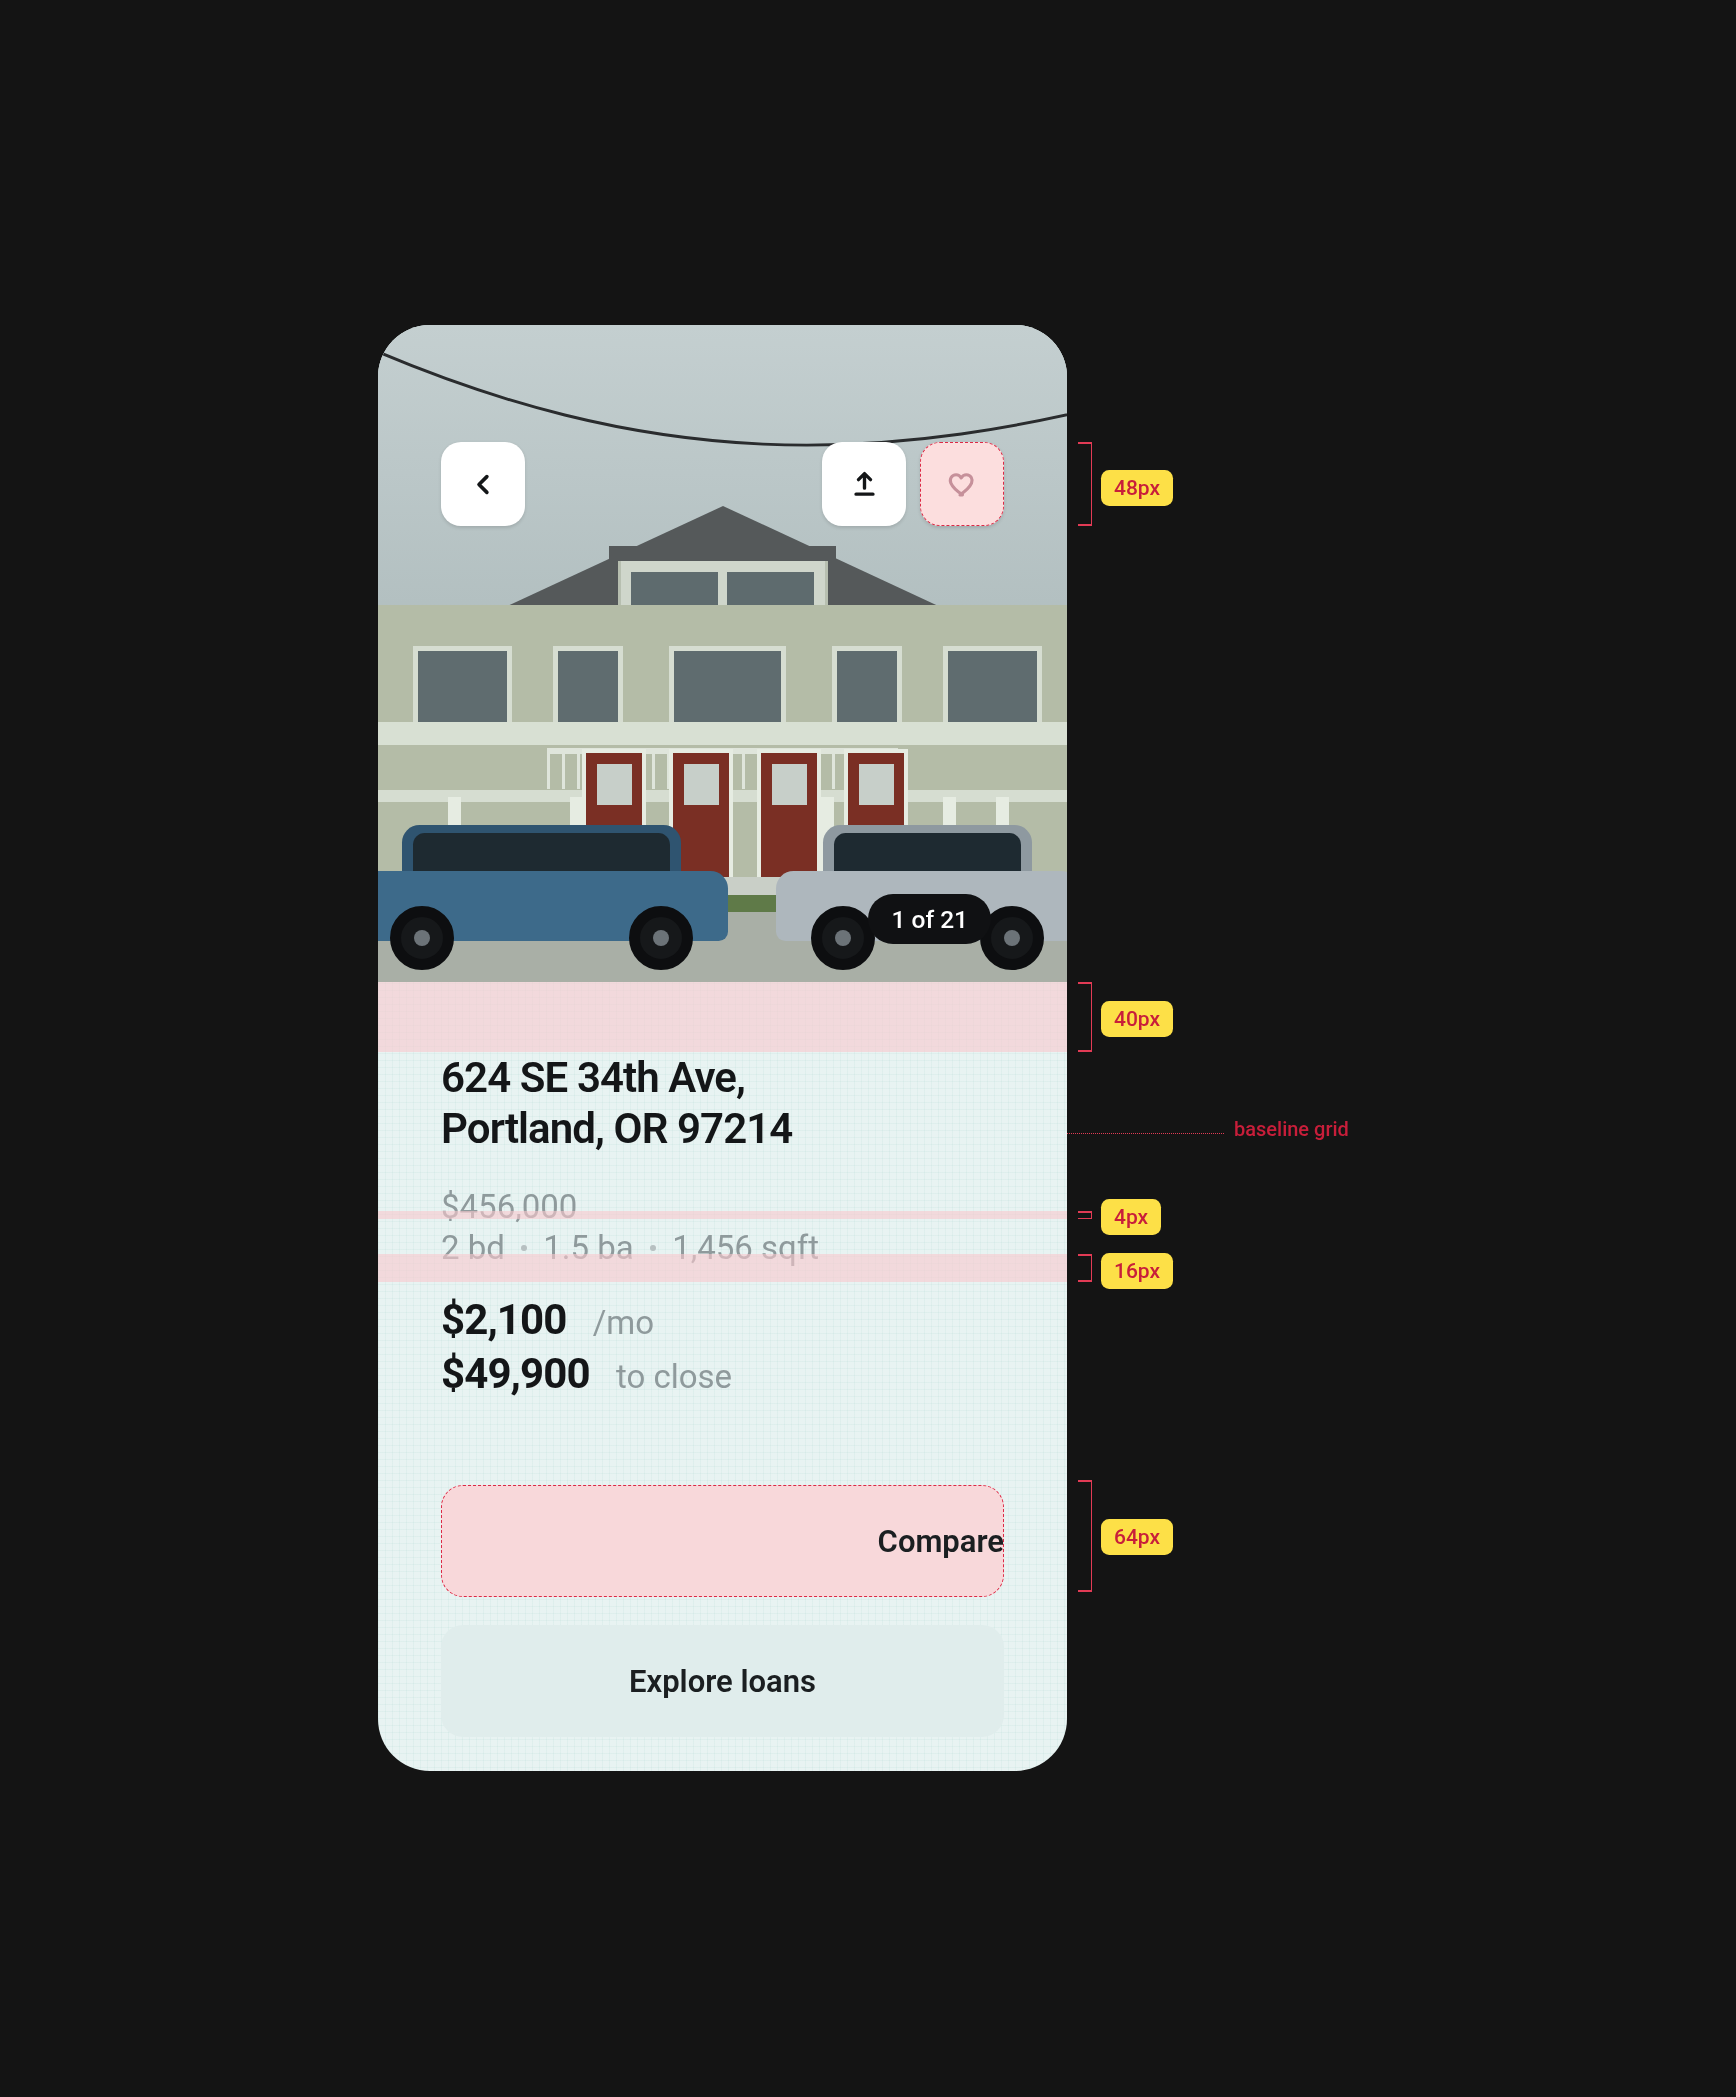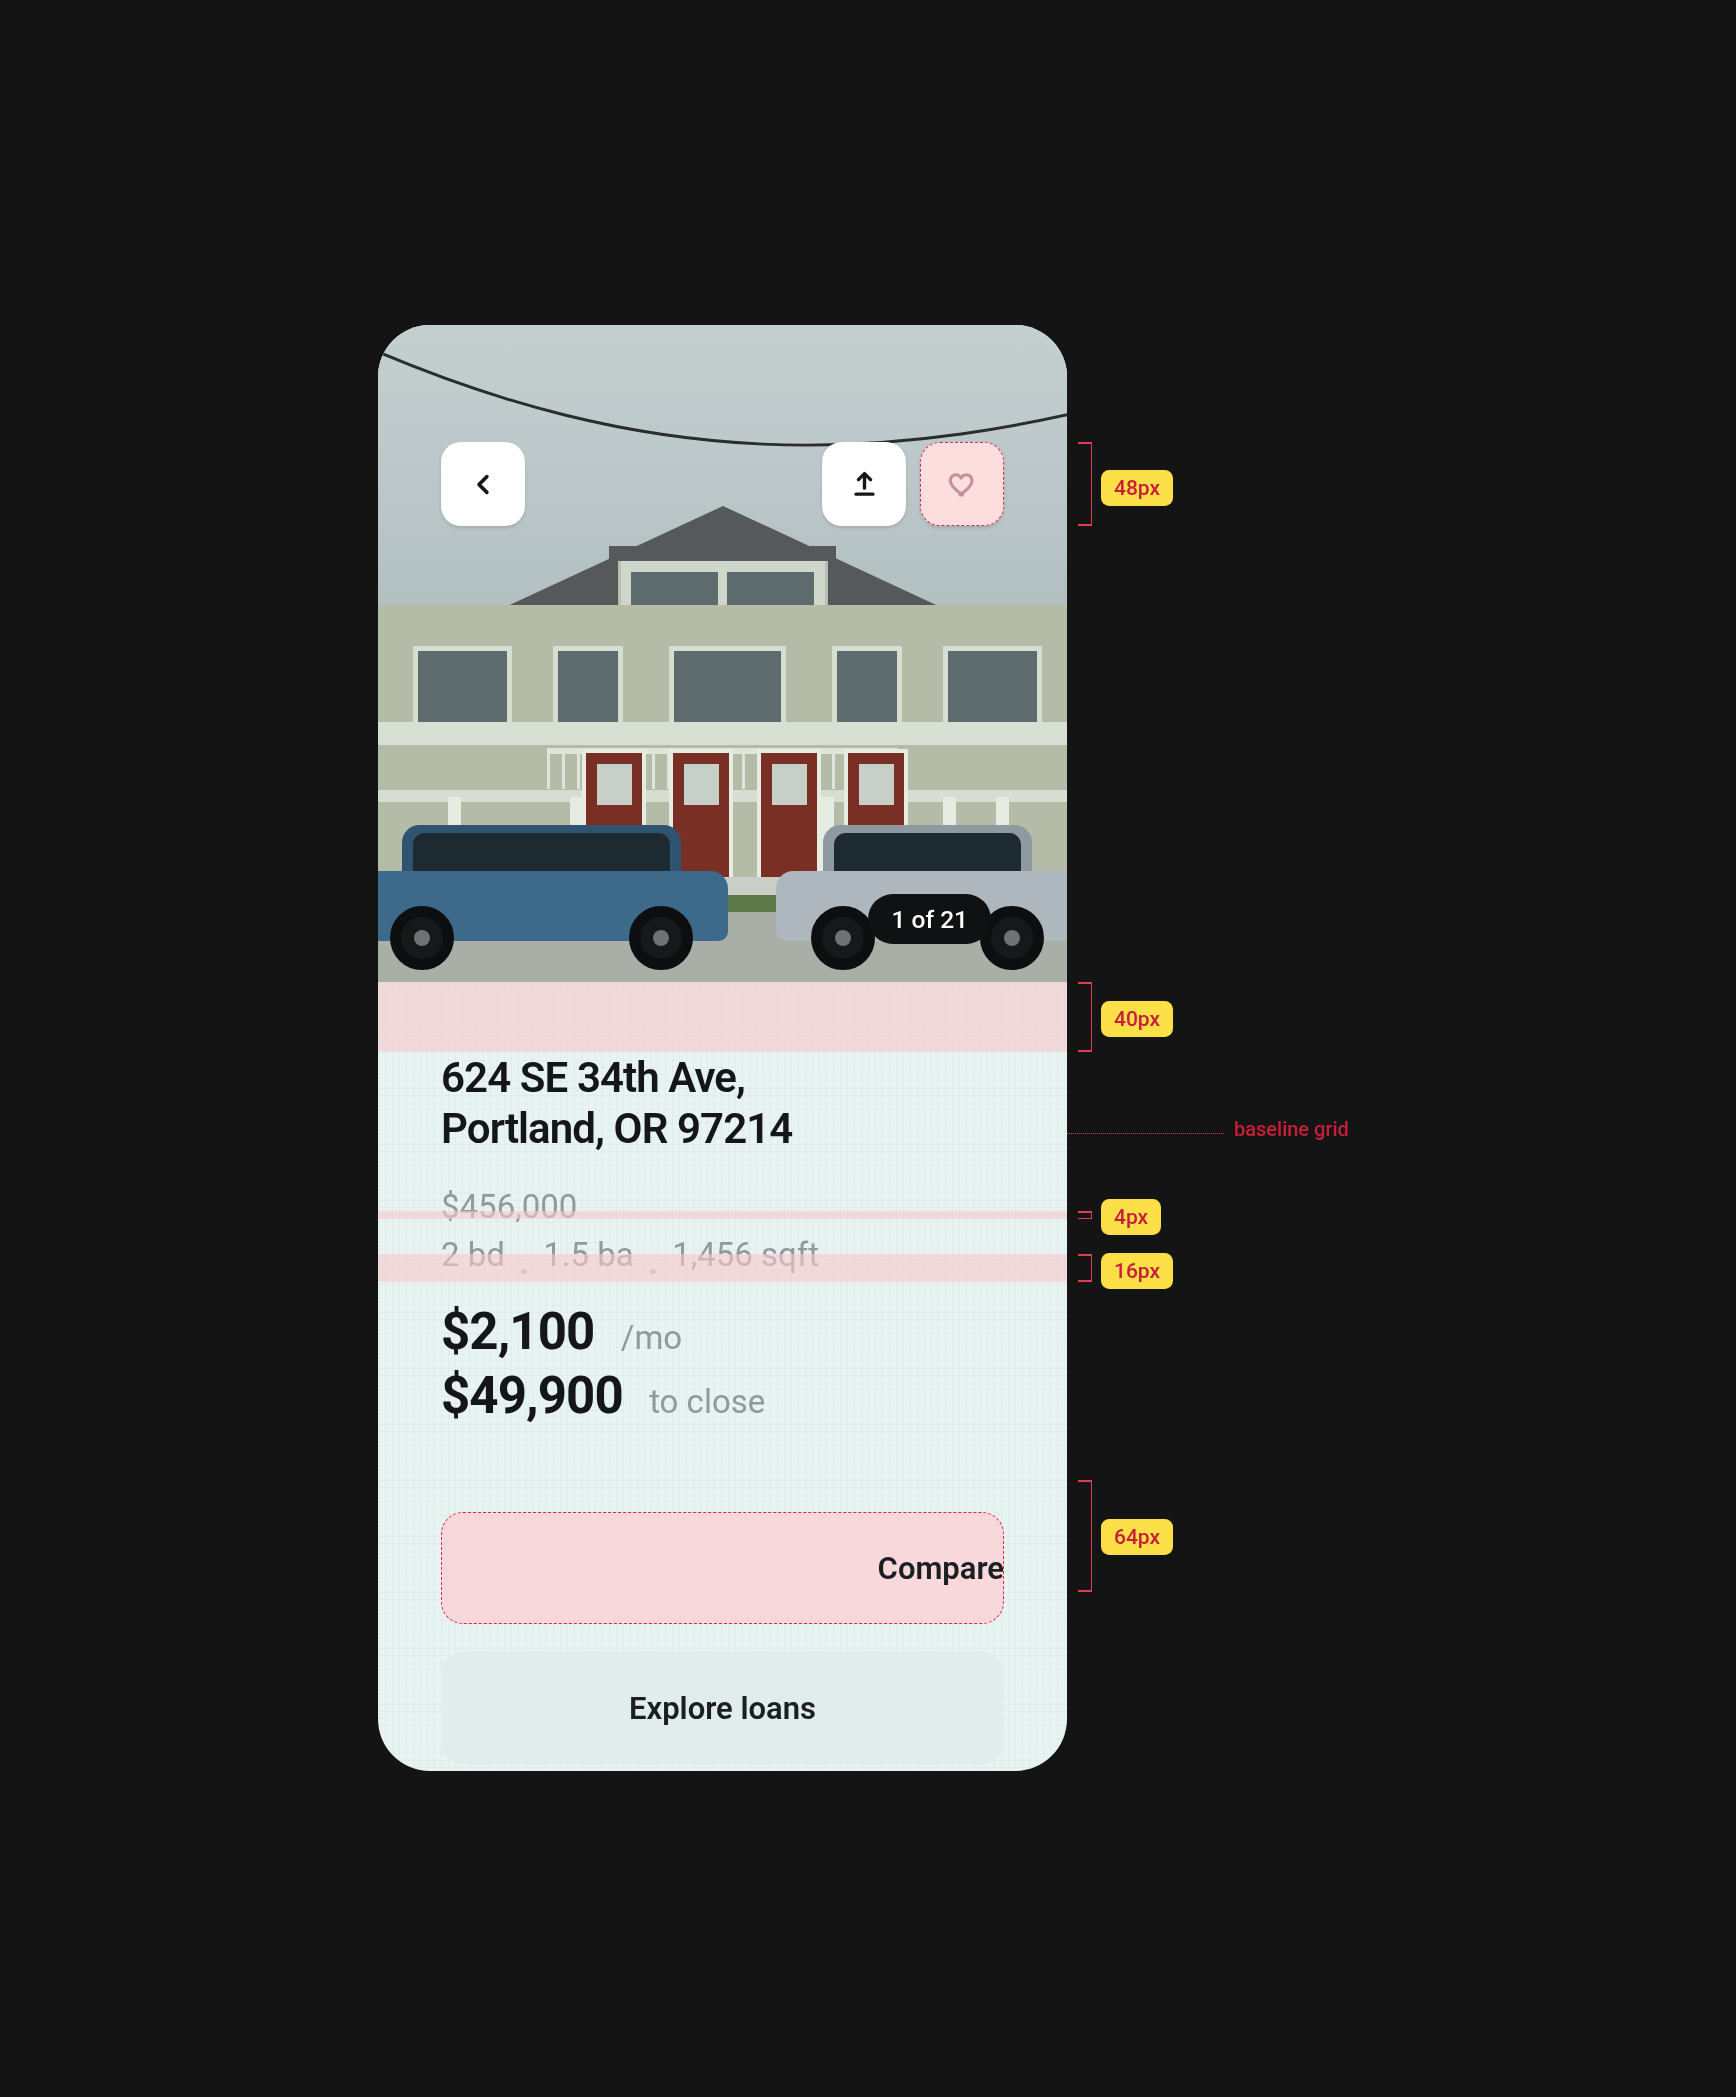--- a/index.html
+++ b/index.html
@@ -133,27 +133,27 @@
   .details{
     width:100%; padding:70px 63px 35px;
   }
   .addr{
     font-size:42px; line-height:1.22; font-weight:650; letter-spacing:-0.9px; color:#141618;
   }
   .price{
     margin-top:33px; font-size:33px; color:#8f9a9c; font-weight:450;
   }
   .facts{
-    margin-top:9px; font-size:33px; color:#8f9a9c; font-weight:450;
-    display:flex; align-items:flex-end; gap:16.3px;
+    margin-top:2px; font-size:33px; color:#8f9a9c; font-weight:450;
+    display:flex; align-items:center; gap:16.3px;
   }
   .dot{width:5.8px;height:5.8px;border-radius:50%;background:#b7c0c1;display:inline-block;}
   .bigline{margin-top:28px;}
   .bigline + .bigline{margin-top:4.7px;}
-  .big{font-size:51px;font-weight:700;letter-spacing:-0.9px;color:#141618;}
+  .big{font-size:42px;font-weight:700;letter-spacing:-0.9px;color:#141618;}
   .suffix{font-size:33px;color:#8f9a9c;font-weight:450;margin-left:24px;}
 
   .btn{
     width:100%; height:112px; border-radius:22px; background:#e0edec;
     display:flex; align-items:center; justify-content:center;
     font-size:31px; font-weight:600; color:#1b1f21;
   }
   .btn.compare{
     margin-top:87px;
     background:#f8d8da;

